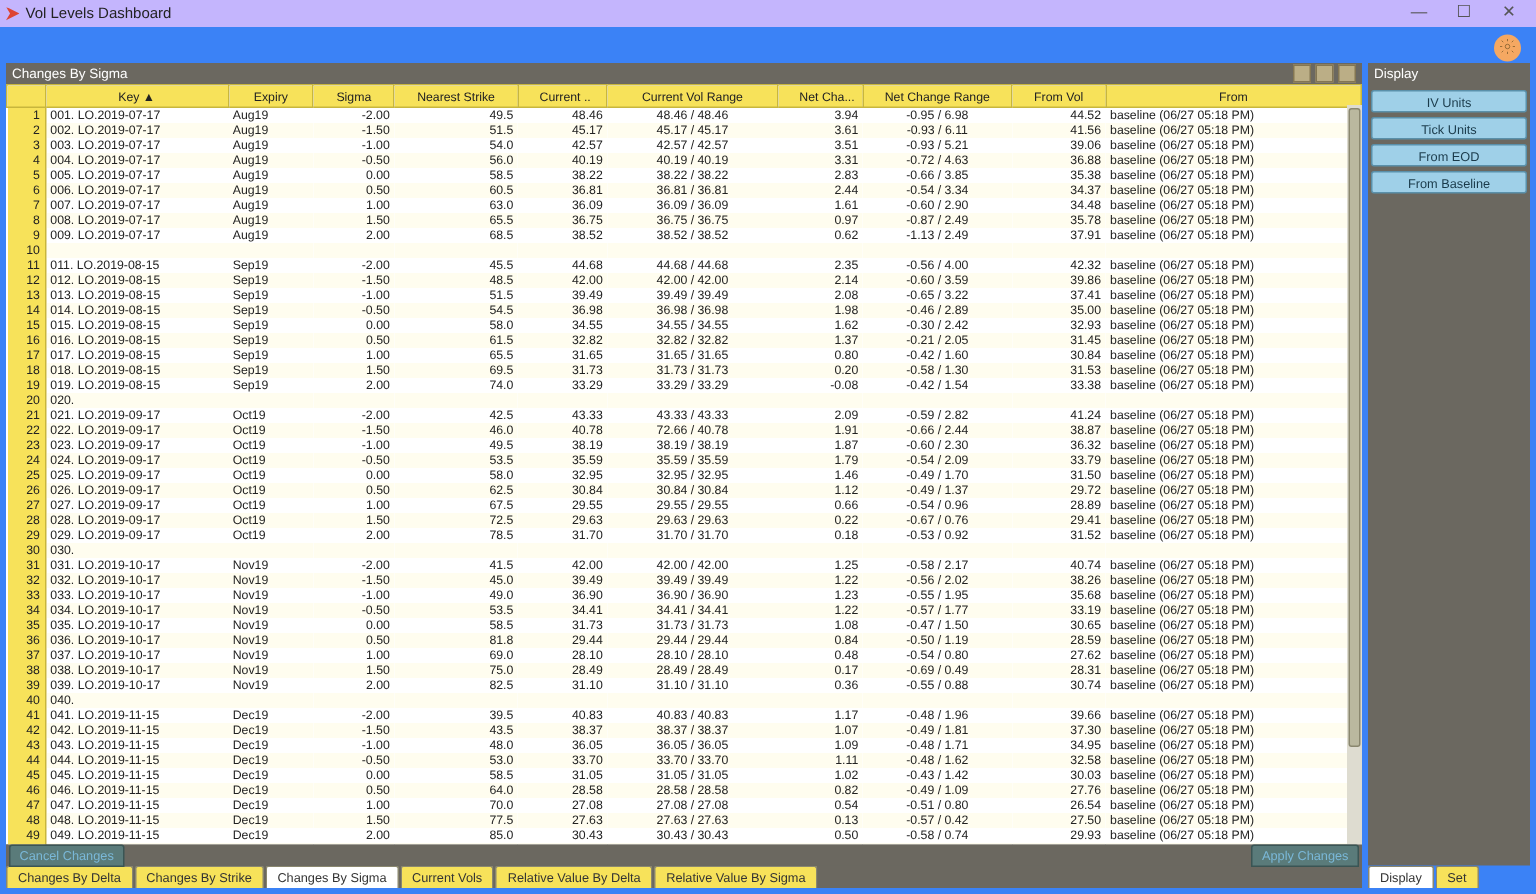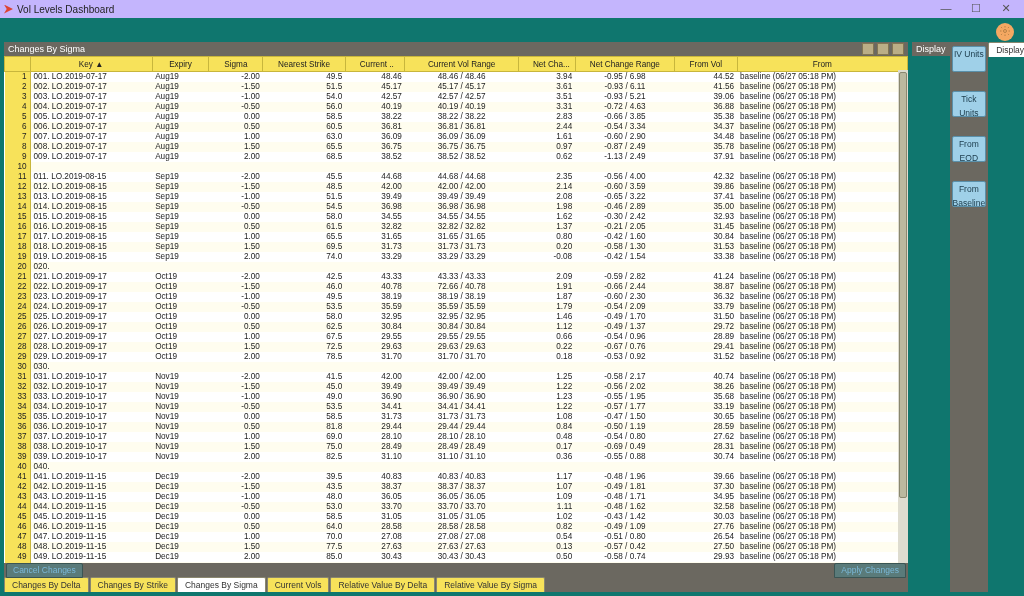--- a/index.html
+++ b/index.html
@@ -1,21 +1,21 @@
 <!DOCTYPE html>
 <html><head>
 <meta charset="utf-8">
 <style>
   html,body{margin:0;padding:0;font-family:Arial,Helvetica,sans-serif;font-size:9px;background:#fff;width:1024px;height:596px;overflow:hidden;color:#222}
   .window{position:relative;width:1024px;height:596px;background:#fff}
   .titlebar{height:18px;background:#c4b5fd;border-bottom:1px solid #ccc;display:flex;align-items:center;padding:0 4px;font-size:10px}
   .titlebar .ticon{width:9px;height:9px;margin-right:4px;background:#d43;display:inline-block;clip-path:polygon(0 0,100% 50%,0 100%,30% 50%)}
   .titlebar .spacer{flex:1}
   .winbtn{width:28px;height:16px;text-align:center;line-height:14px;color:#555;font-size:11px;margin-left:2px}
-  .outer{position:absolute;top:18px;left:0;right:0;bottom:0;background:#0f766e;padding:4px;box-sizing:border-box}
+  .outer{position:absolute;top:18px;left:0;right:0;bottom:0;background:#3b82f6;padding:4px;box-sizing:border-box}
   .gearstrip{height:20px;display:flex;justify-content:flex-end;align-items:center;padding-right:6px}
   .gear{width:18px;height:18px;border-radius:9px;background:#f5a862;display:flex;align-items:center;justify-content:center}
   .gear svg{width:12px;height:12px;stroke:#7a5a2a;fill:none}
   .body{display:flex;height:calc(100% - 20px)}
   .mainpanel{flex:1;display:flex;flex-direction:column;margin-right:4px;background:#6b6860}
   .panel-hdr{height:14px;background:#6b6860;display:flex;align-items:center;color:#fff;font-size:9px;padding:0 4px}
   .panel-hdr .h-spacer{flex:1}
   .panel-hdr .smicon{width:10px;height:10px;margin-left:3px;opacity:.8;background:#d0c090;border:1px solid #8a7a50}
   .panel-hdr .smicon.x{background:#d0c090}
   .tablewrap{flex:1;background:#fff;overflow:hidden;position:relative}
@@ -27,25 +27,25 @@
   .col-idx{width:18px;text-align:right;background:#f7e25a!important;border-right:1px solid #c8b63c}
   .c-r{text-align:right}
   .c-l{text-align:left}
   .c-c{text-align:center}
   .bottombar{height:14px;background:#6b6860;position:relative}
   .btn-left{position:absolute;left:2px;top:0;height:13px;line-height:13px;font-size:8.5px;padding:0 6px;background:#5a7b7a;color:#7ab8d8;border:1px solid #3a5554;border-radius:2px 2px 0 0}
   .btn-right{position:absolute;right:2px;top:0;height:13px;line-height:13px;font-size:8.5px;padding:0 6px;background:#5a7b7a;color:#7ab8d8;border:1px solid #3a5554;border-radius:2px 2px 0 0}
   .tabs{height:15px;background:#6b6860;display:flex;align-items:flex-end}
   .tab{height:14px;line-height:14px;padding:0 7px;font-size:8.5px;margin-right:1px;border:1px solid #8a876f;border-bottom:none;border-radius:2px 2px 0 0;background:#f7e25a;color:#333}
   .tab.active{background:#fff}
-  .sidepanel{width:108px;display:flex;flex-direction:row}
+  .sidepanel{width:108px;display:flex;flex-direction:column}
   .side-hdr{height:14px;background:#6b6860;display:flex;align-items:center;color:#fff;font-size:9px;padding:0 4px}
   .side-hdr .h-spacer{flex:1}
   .side-body{flex:1;background:#6b6860;padding:4px 2px}
-  .sbtn{display:block;width:100%;height:26px;line-height:14px;text-align:center;font-size:8.5px;margin-bottom:19px;background:#9fd0e8;border:1px solid #5a90aa;border-radius:2px;color:#1a3a4a;box-sizing:border-box}
+  .sbtn{display:block;width:100%;height:15px;line-height:14px;text-align:center;font-size:8.5px;margin-bottom:3px;background:#9fd0e8;border:1px solid #5a90aa;border-radius:2px;color:#1a3a4a;box-sizing:border-box}
   .side-tabs{height:15px;display:flex;align-items:flex-end}
   .scrollbar-v{position:absolute;top:14px;right:0;width:10px;bottom:0;background:#dedcd0}
   .scrollbar-v .thumb{position:absolute;left:1px;right:1px;top:2px;height:86%;background:#bab89f;border:1px solid #8a876f;border-radius:2px}
   .col-key{width:86px}
   .col-exp{width:40px}
   .col-sig{width:38px}
   .col-ns{width:58px}
   .col-cur{width:42px}
   .col-cvr{width:80px}
   .col-nc{width:40px}

